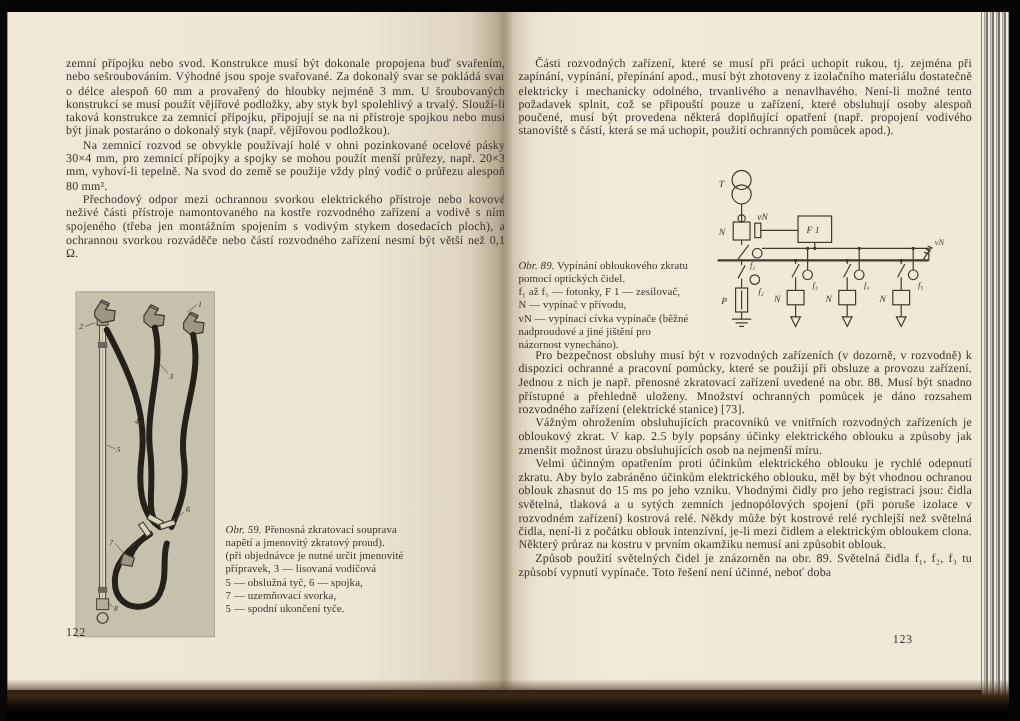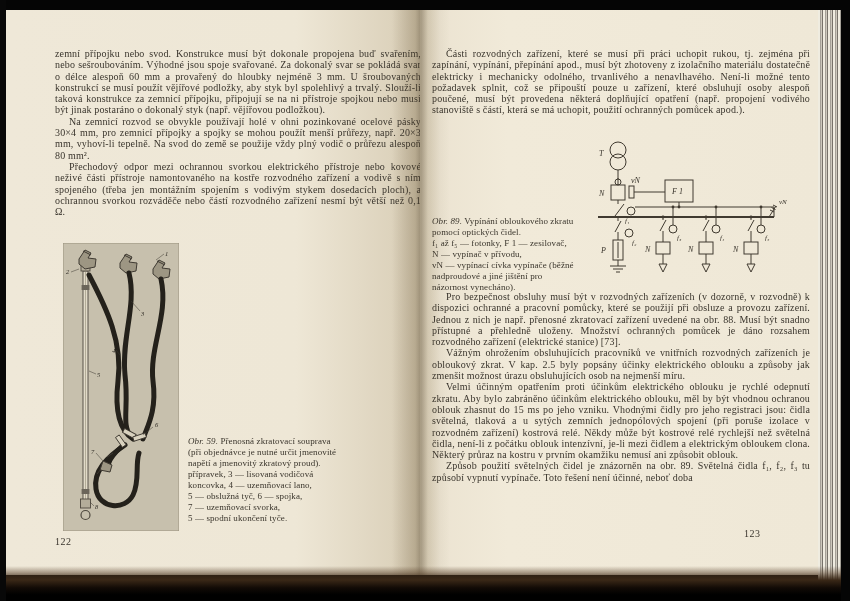--- a/index.html
+++ b/index.html
@@ -109,31 +109,30 @@
         </g>
       </svg>
     </div>
 
     <div class="caption cap88">
       <div class="cap-line">
         <i>Obr. 59.</i>
         <span>Přenosná zkratovací souprava</span>
       </div>
       <div>
+          <div class="cap-line">napětí a jmenovitý zkratový proud).</div>
           <div class="cap-line">(při objednávce je nutné určit jmenovité</div>
-          <div class="cap-line">napětí a jmenovitý zkratový proud).</div>
           <div class="cap-line">přípravek, 3 — lisovaná vodičová</div>
-          <div class="cap-line">koncovka, 4 — uzemňovací lano,</div>
           <div class="cap-line">5 — obslužná tyč, 6 — spojka,</div>
           <div class="cap-line">7 — uzemňovací svorka,</div>
           <div class="cap-line">5 — spodní ukončení tyče.</div>
         </div>
     </div>
 
-    <div class="pagenum" style="left:49px;top:526px;">122</div>
+    <div class="pagenum" style="left:49px;top:512px;">122</div>
   </div>
 
   <div class="page page-right">
     <div class="textcol tc-r" style="top:38px;">
       <p>Části rozvodných zařízení, které se musí při práci uchopit rukou, tj. zejména při zapínání, vypínání, přepínání apod., musí být zhotoveny z izolačního materiálu dostatečně elektricky i mechanicky odolného, trvanlivého a nenavlhavého. Není-li možné tento požadavek splnit, což se připouští pouze u zařízení, které obsluhují osoby alespoň poučené, musí být provedena některá doplňující opatření (např. propojení vodivého stanoviště s částí, která se má uchopit, použití ochranných pomůcek apod.).</p>
     </div>
 
     <div class="fig89">
       <svg viewBox="0 0 224 160" width="224" height="160">
         <g stroke="#403a30" stroke-width="1" fill="none">

